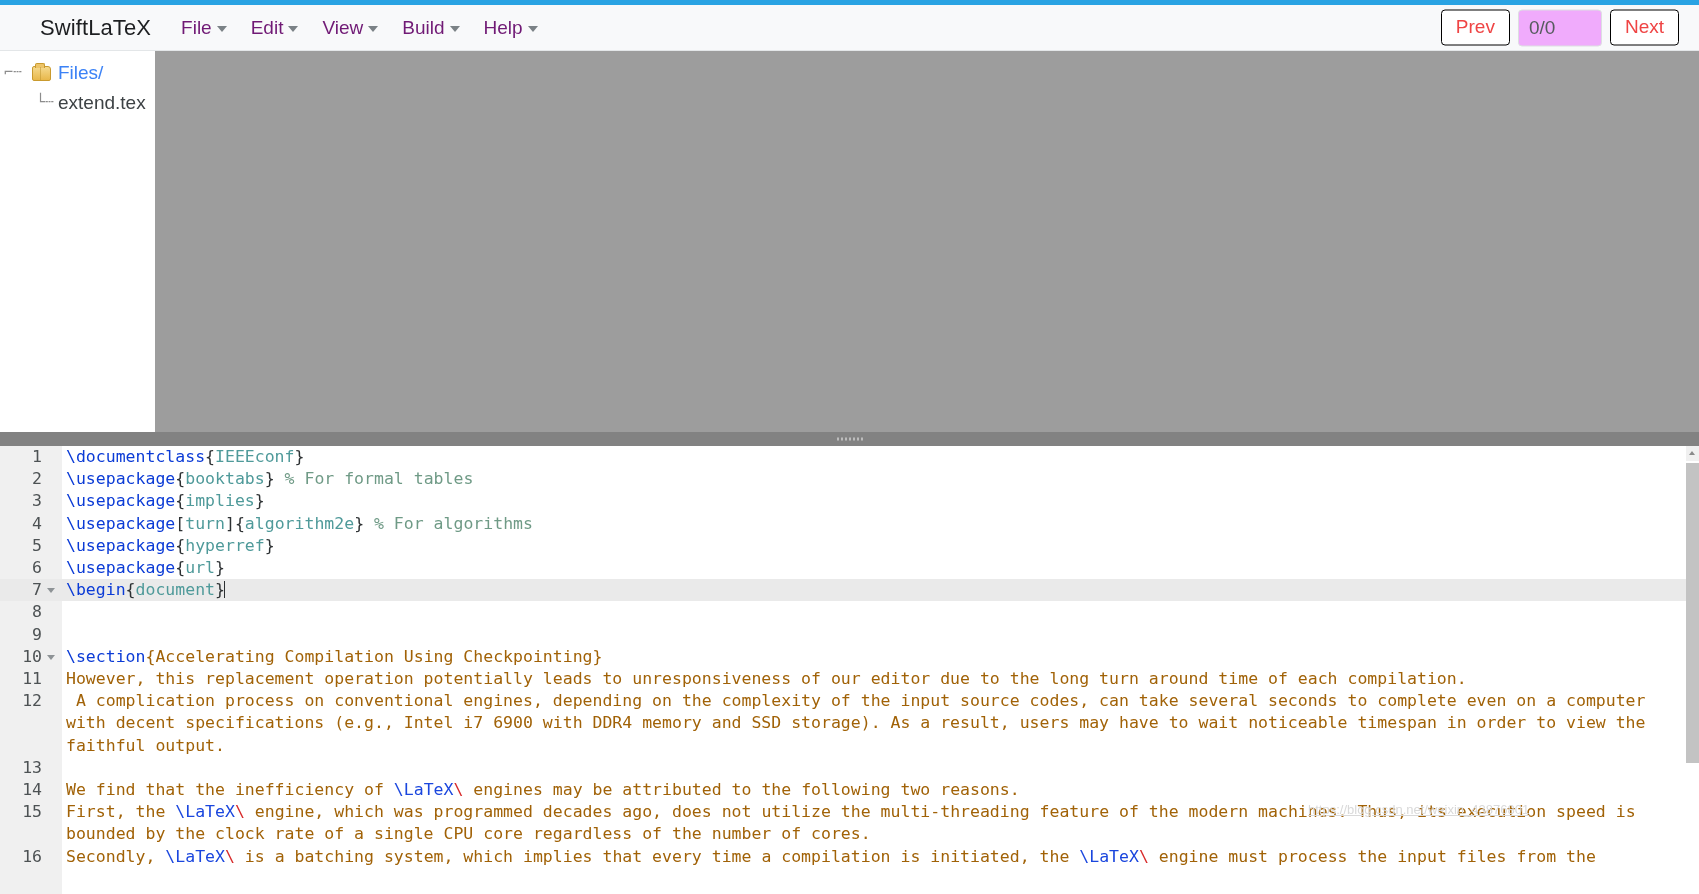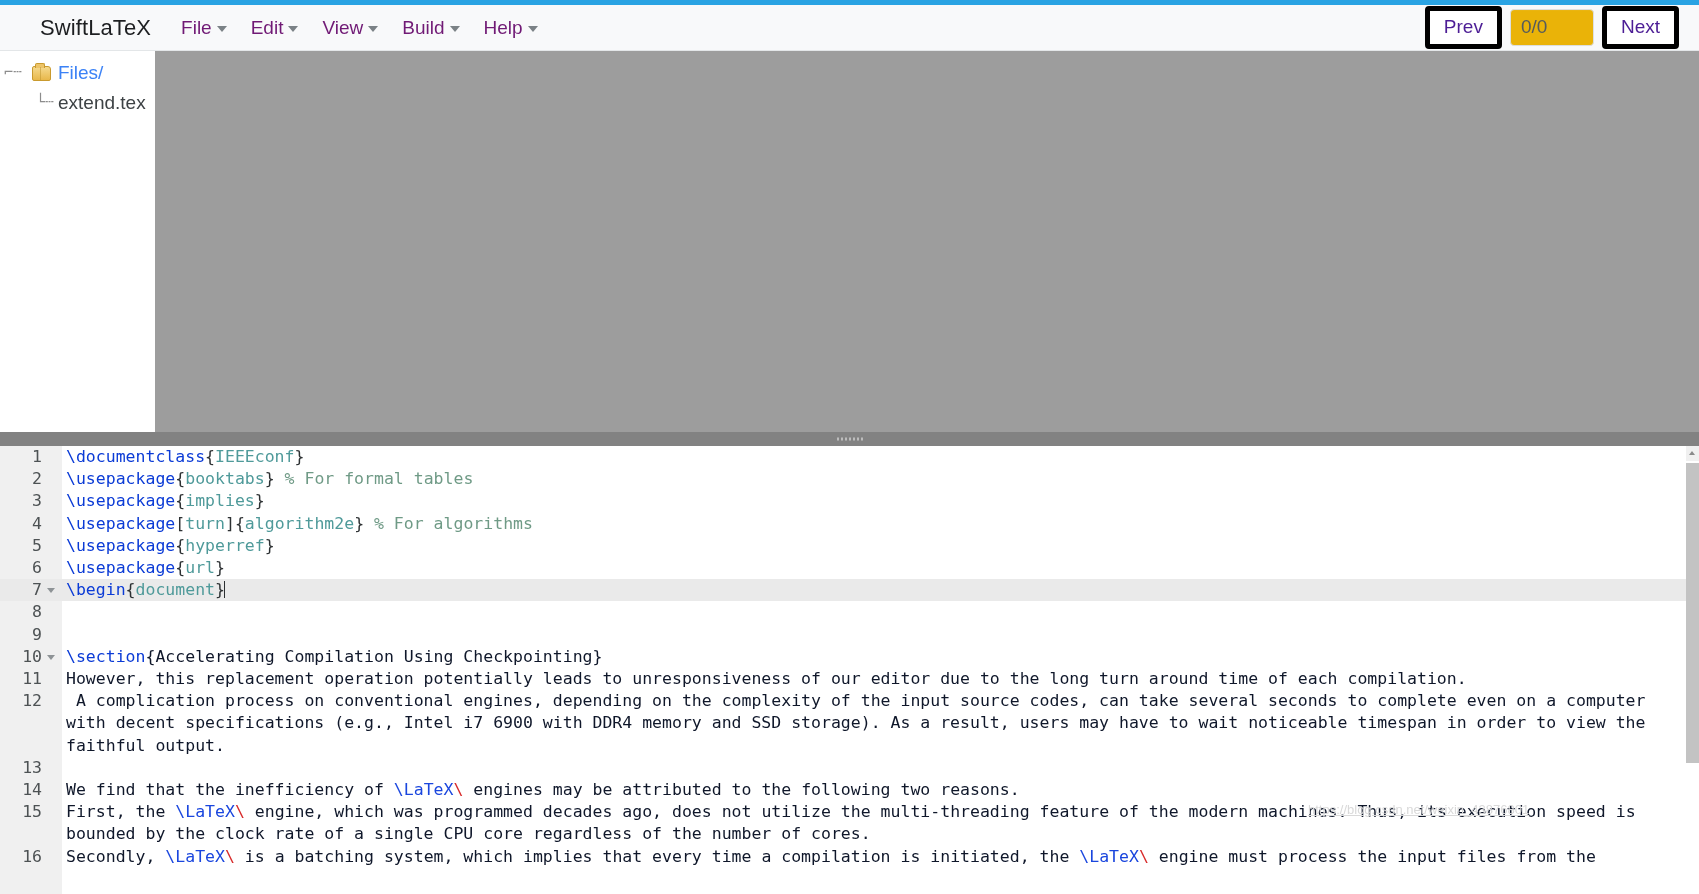--- a/index.html
+++ b/index.html
@@ -52,34 +52,34 @@
     margin-top: 3px;
   }
 
   .nav-controls {
     position: absolute; right: 20px; top: 50%;
     transform: translateY(-50%);
     display: flex; align-items: center; gap: 8px;
   }
   .pg-btn {
     background: #ffffff;
-    border: 5px solid #000000;
+    border: 1px solid #000000;
     border-radius: 4px;
-    color: #4c1d95;
+    color: #ef4444;
     font-size: 19px;
     padding: 6px 14px 7px;
     line-height: 1.1;
     cursor: pointer;
     font-family: "Liberation Sans", sans-serif;
   }
   .pg-input {
     width: 84px; height: 37px;
     border: 1px solid #dcdfe1;
     border-radius: 4px;
-    background: #eab308;
+    background: #f0abfc;
     color: #555b5e;
     font-size: 19px;
     padding: 0 10px;
     font-family: "Liberation Sans", sans-serif;
   }
 
   
   .upper { position: absolute; left: 0; top: 51px; width: 1699px; height: 381px; }
 
   .sidebar {
@@ -193,21 +193,21 @@
     border-top: 5px solid #8e9396;
     margin-top: 8px;
   }
   .cmd  { color: #0b3bd6; }
   .arg  { color: #4f9a9a; }
   .opt  { color: #4f9a9a; }
   .cmt  { color: #6f9a86; }
   .brc  { color: #2d3133; }
   .ltx  { color: #1a46de; }
   .bsr  { color: #d82b2b; }
-  .plain{ color: #0f172a; }
+  .plain{ color: #a16207; }
   .caret-bar {
     display: inline-block;
     width: 1px; height: 17px;
     background: #2b2f31;
     vertical-align: -3px;
     margin-left: -1px;
   }
 
   
   .vscroll {

